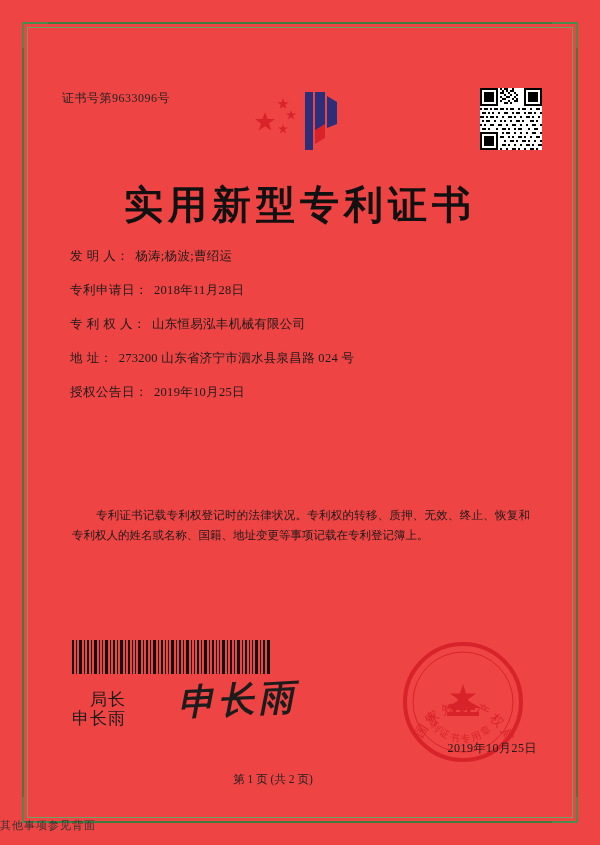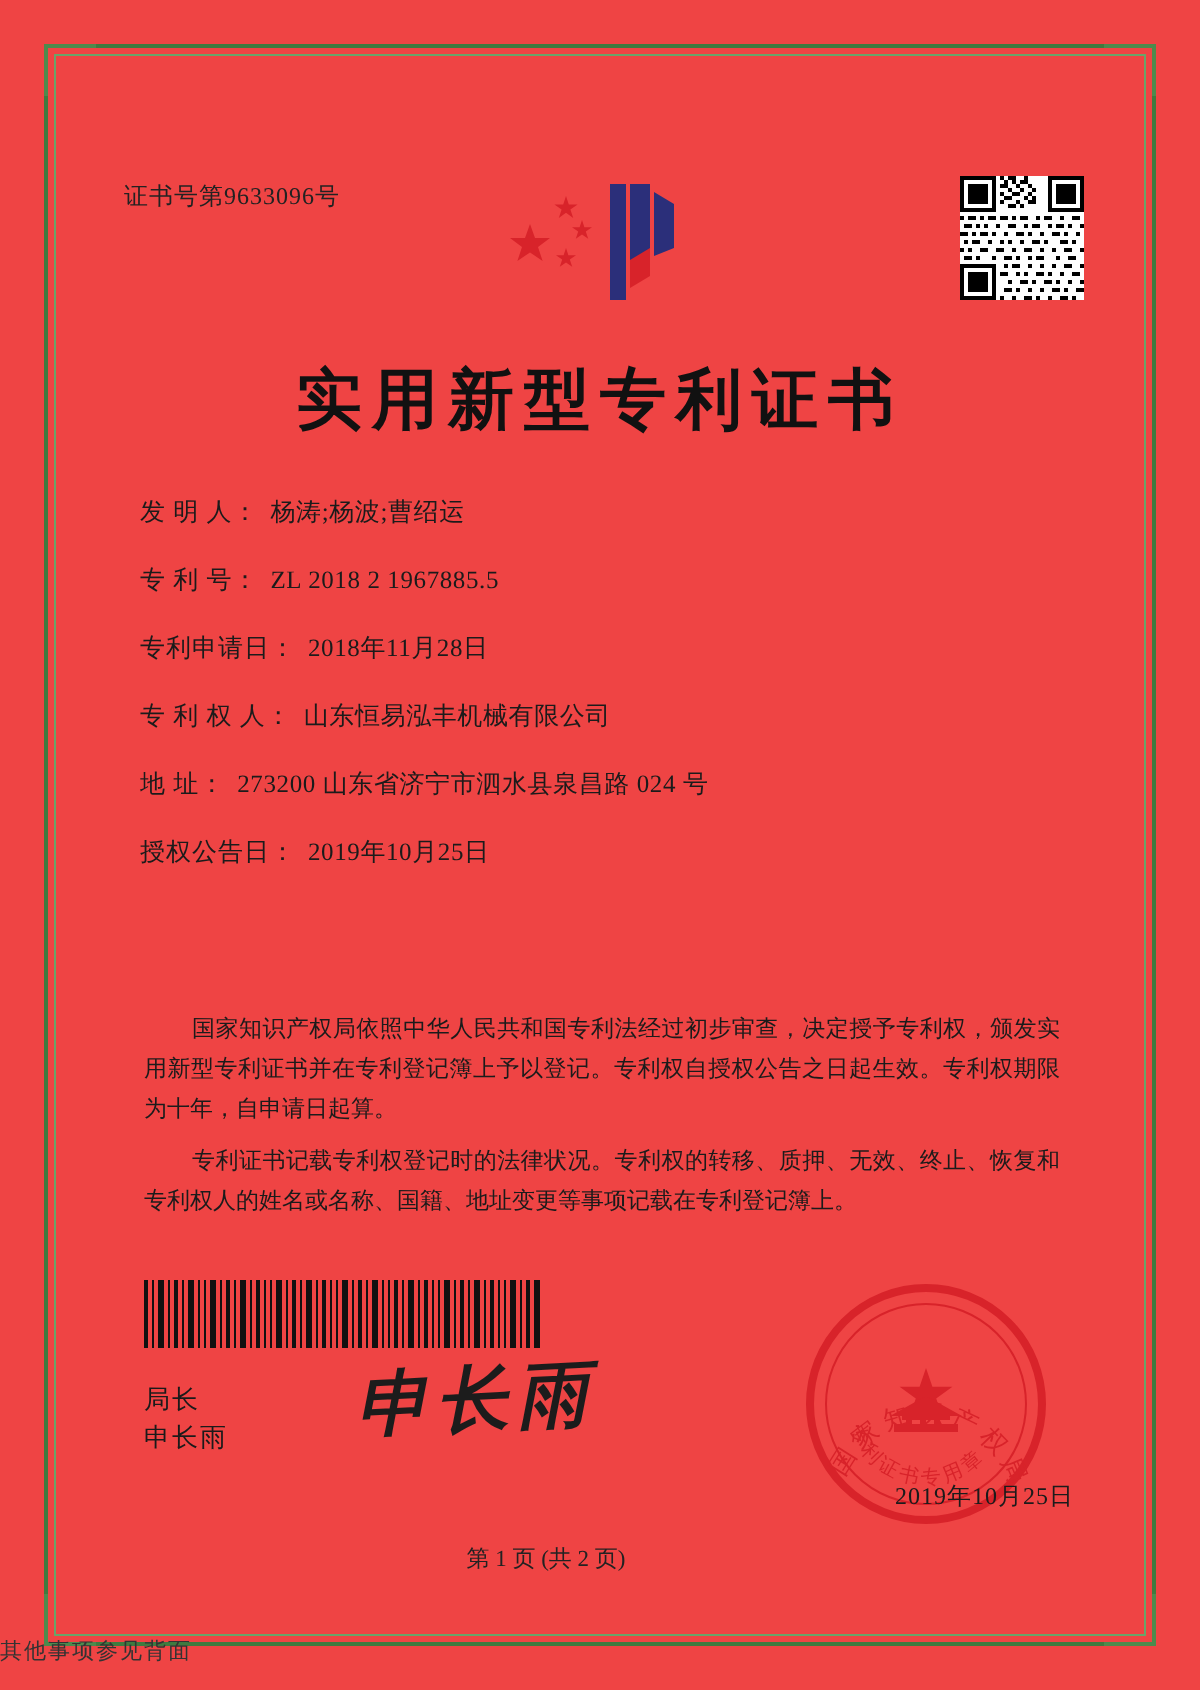--- a/index.html
+++ b/index.html
@@ -71,21 +71,21 @@
     left: 247px; top: 88px;
     width: 106px; height: 70px;
   }
 
   
   .title {
     position: absolute;
     left: 0; top: 178px;
     width: 600px;
     text-align: center;
-    font-size: 33px;
+    font-size: 39px;
     font-weight: bold;
     letter-spacing: 5px;
     color: #111;
     font-family: "DejaVu Sans", "Liberation Sans", sans-serif;
   }
 
   
   .fields {
     position: absolute;
     left: 70px; top: 248px;
@@ -131,23 +131,24 @@
   .barcode {
     position: absolute;
     left: 72px; top: 640px;
     width: 200px; height: 34px;
   }
 
   
   .sign-block {
     position: absolute;
     left: 72px; top: 690px;
-    font-size: 13px;
+    font-size: 17px;
     line-height: 19px;
     letter-spacing: 1px;
+    text-align: right;
   }
   .handwriting {
     position: absolute;
     left: 178px; top: 676px;
     font-size: 36px;
     font-family: "DejaVu Serif", serif;
     font-style: italic;
     font-weight: bold;
     color: #1c1c1c;
     letter-spacing: 4px;
@@ -358,43 +359,38 @@
   </div>
 
   <div class="title">实用新型专利证书</div>
 
   <div class="fields">
     <div class="field-row">
       <span class="field-label">发 明 人：</span>
       <span class="field-value">杨涛;杨波;曹绍运</span>
     </div>
     <div class="field-row">
-      <span class="field-label">专 利 号：</span>
-      <span class="field-value">ZL 2018 2 1967885.5</span>
-    </div>
-    <div class="field-row">
       <span class="field-label">专利申请日：</span>
       <span class="field-value">2018年11月28日</span>
     </div>
     <div class="field-row">
       <span class="field-label">专 利 权 人：</span>
       <span class="field-value">山东恒易泓丰机械有限公司</span>
     </div>
     <div class="field-row">
       <span class="field-label">地          址：</span>
       <span class="field-value">273200 山东省济宁市泗水县泉昌路 024 号</span>
     </div>
     <div class="field-row two-col">
       <span class="field-label">授权公告日：</span>
       <span class="field-value">2019年10月25日</span>
     </div>
   </div>
 
   <div class="body-text">
-    <p>国家知识产权局依照中华人民共和国专利法经过初步审查，决定授予专利权，颁发实用新型专利证书并在专利登记簿上予以登记。专利权自授权公告之日起生效。专利权期限为十年，自申请日起算。</p>
     <p>专利证书记载专利权登记时的法律状况。专利权的转移、质押、无效、终止、恢复和专利权人的姓名或名称、国籍、地址变更等事项记载在专利登记簿上。</p>
   </div>
 
   <div class="barcode">
     <svg width="200" height="34" shape-rendering="crispEdges">
       <g fill="#111">
         <rect x="0" y="0" width="2" height="34"></rect>
           <rect x="4" y="0" width="1" height="34"></rect>
         <rect x="7" y="0" width="3" height="34"></rect>
           <rect x="12" y="0" width="1" height="34"></rect>

